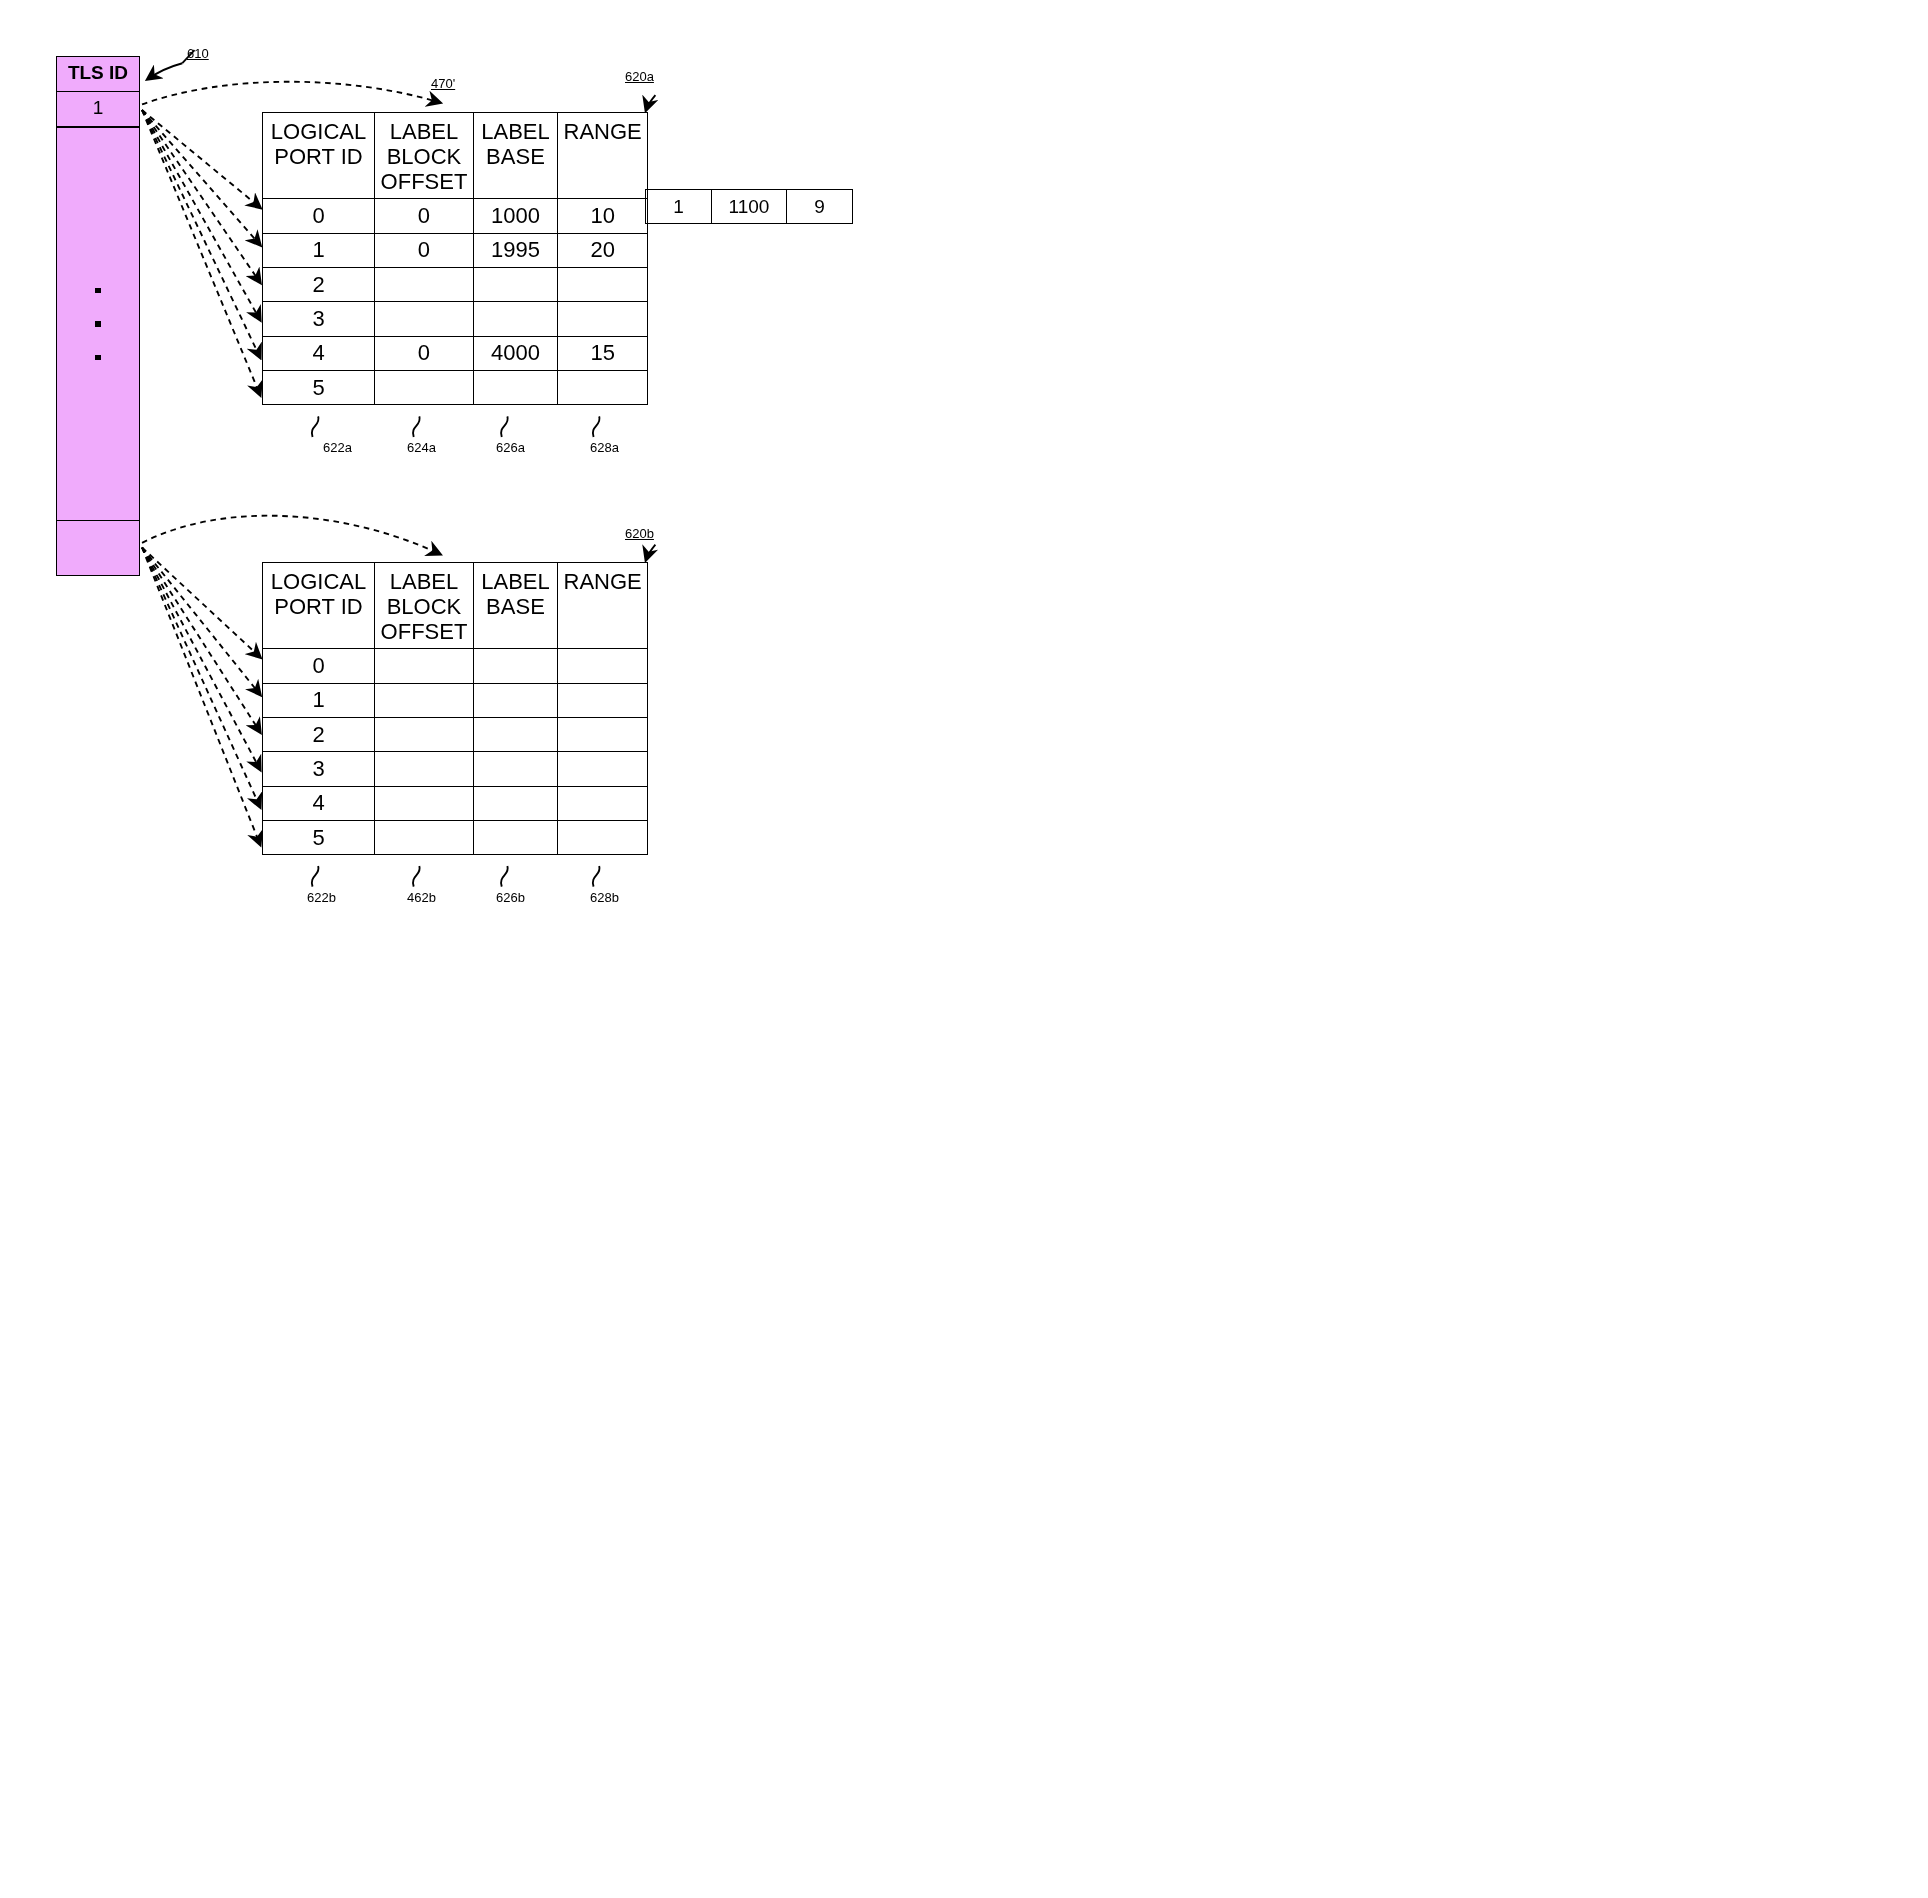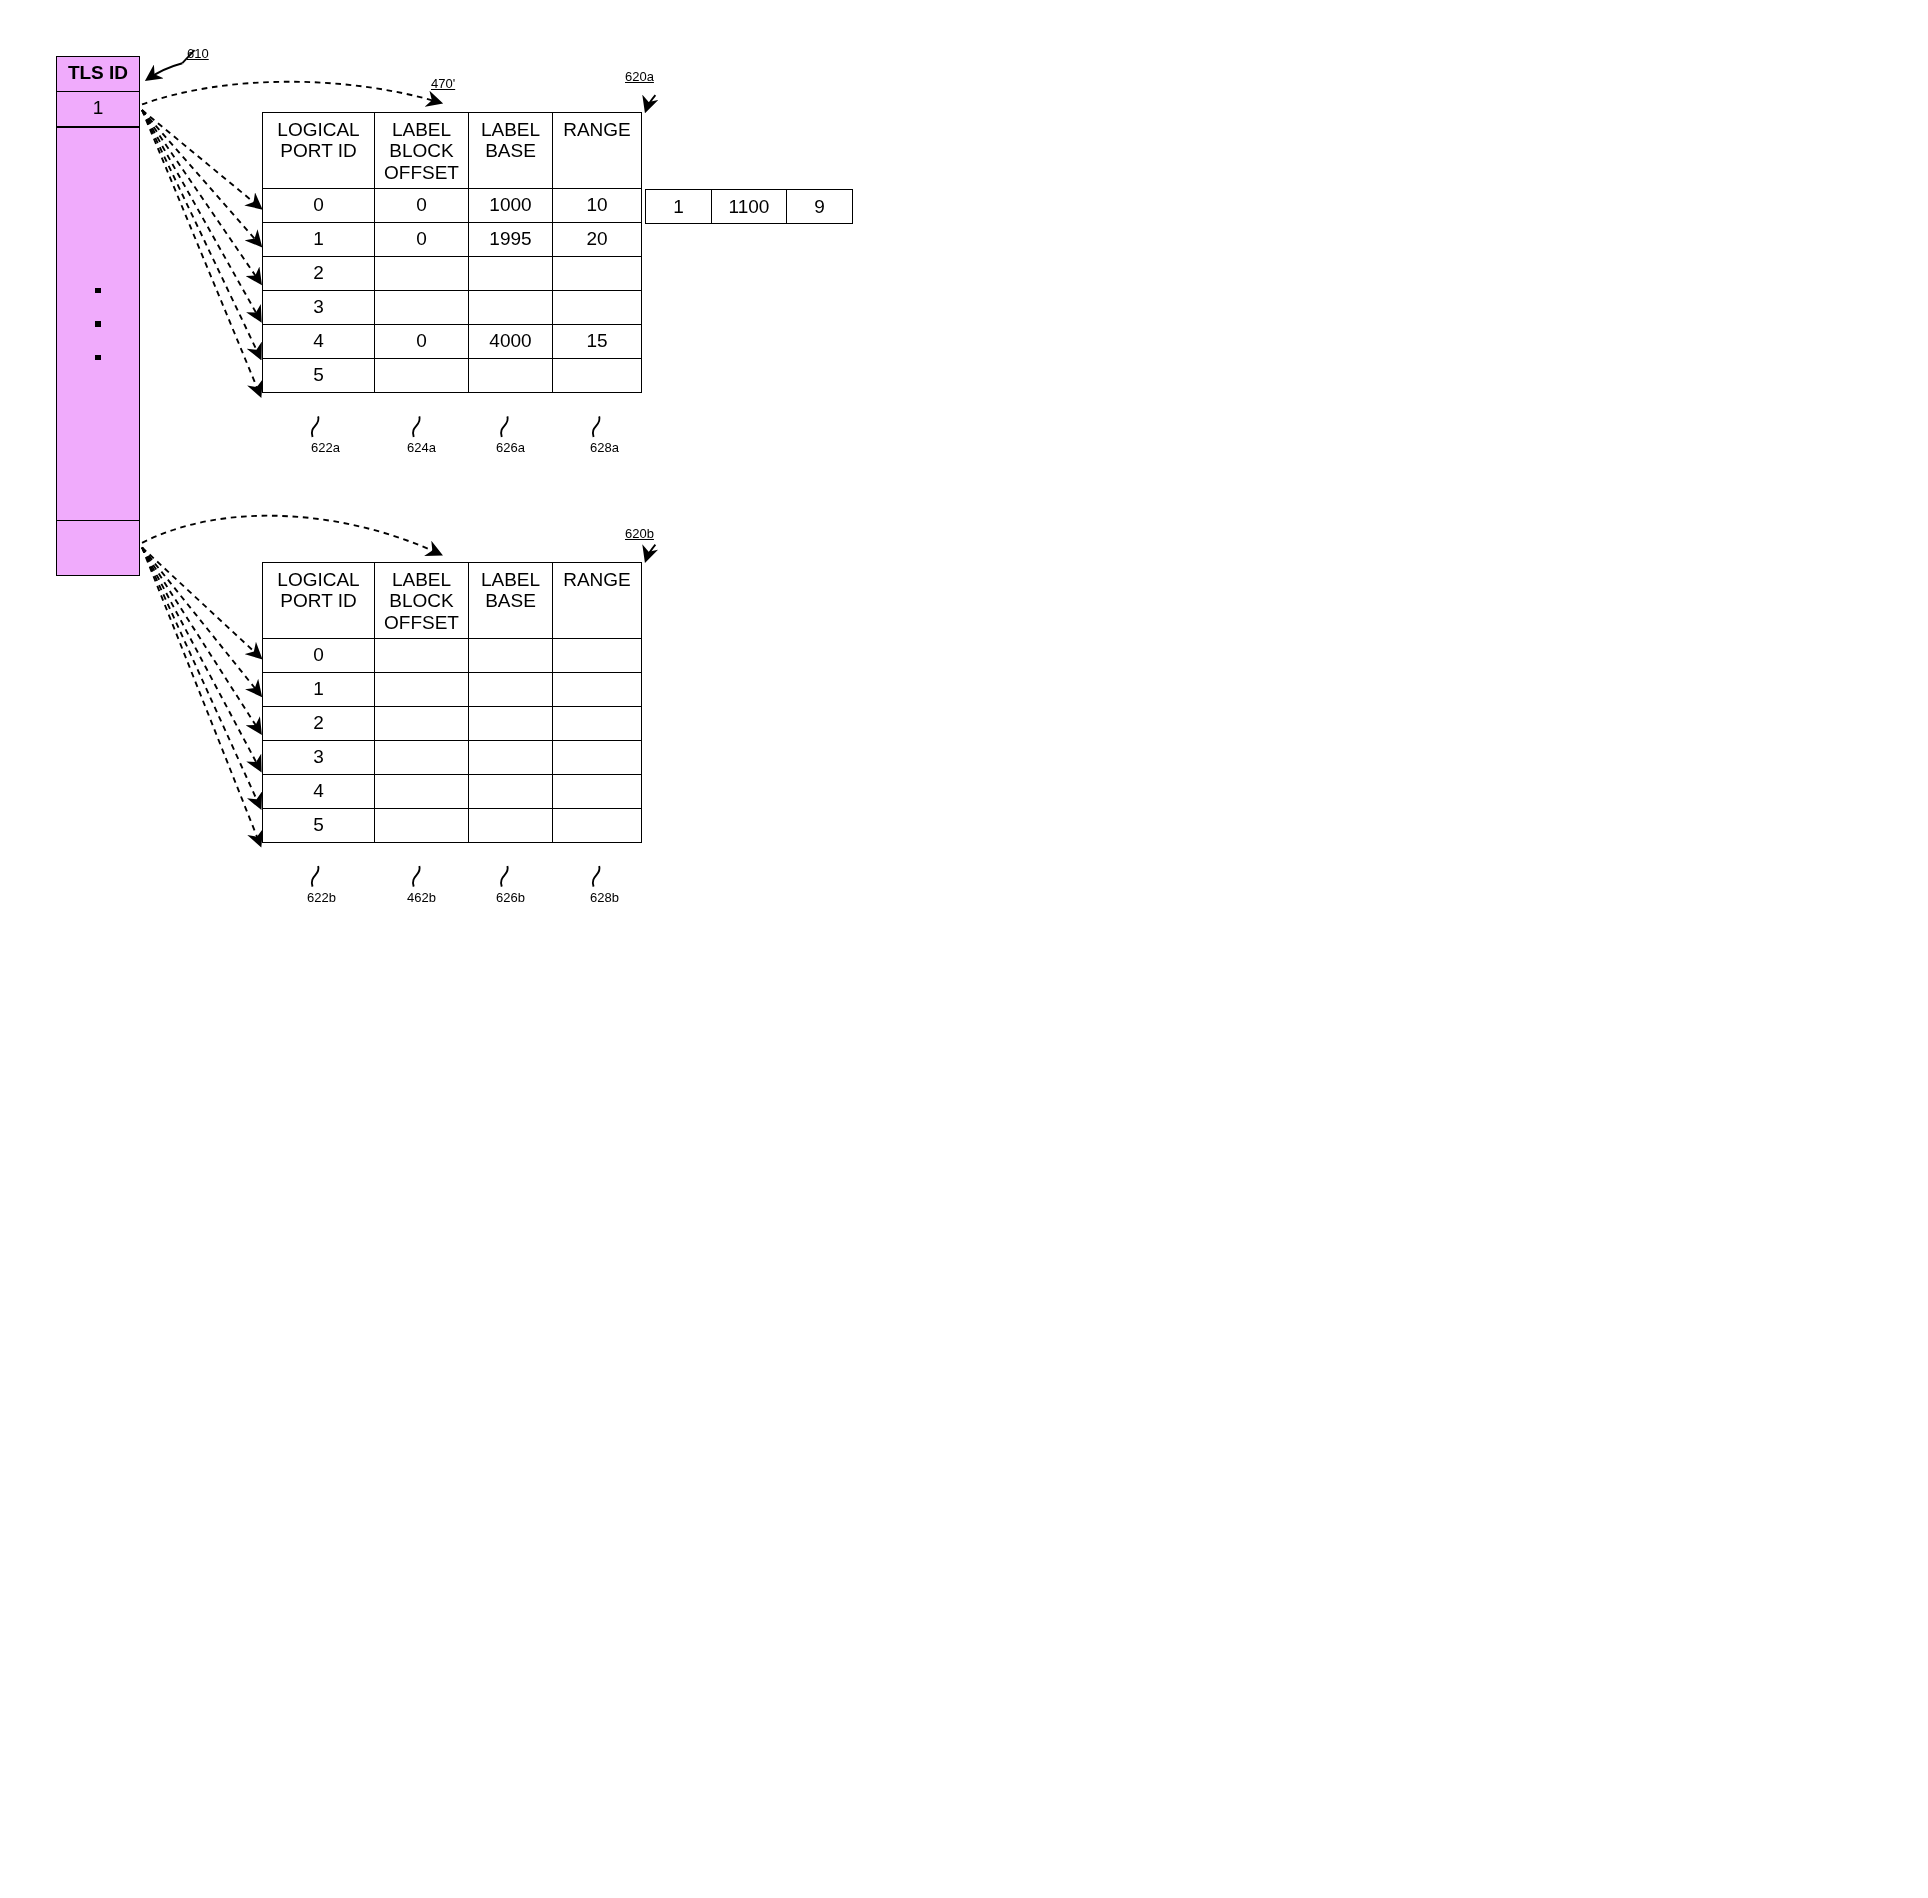--- a/index.html
+++ b/index.html
@@ -41,21 +41,21 @@
   }
 
   table.tbl {
     position: absolute;
     border-collapse: collapse;
     background: #fff;
   }
   table.tbl td, table.tbl th {
     border: 1.9px solid #000;
     text-align: center;
-    font-size: 19px;
+    font-size: 22px;
     font-weight: normal;
     height: 34px;
     box-sizing: border-box;
     padding: 3.7px 5.6px;
   }
   table.tbl th {
     font-weight: normal;
     height: 75px;
     vertical-align: top;
     line-height: 1.15;
@@ -210,21 +210,21 @@
           <td></td>
     </tr>
   </tbody>
     </table>
 
   <div class="lbl ul" style="left:150px; top:9.4px;">610</div>
   <div class="lbl ul" style="left:394px; top:39px;">470'</div>
   <div class="lbl ul" style="left:588px; top:32px;">620a</div>
   <div class="lbl ul" style="left:588px; top:489px;">620b</div>
 
-  <div class="lbl" style="left:274px; top:403px;">622a</div>
+  <div class="lbl" style="left:286px; top:403px;">622a</div>
   <div class="lbl" style="left:370px; top:403px;">624a</div>
   <div class="lbl" style="left:459px; top:403px;">626a</div>
   <div class="lbl" style="left:553px; top:403px;">628a</div>
 
   <div class="lbl" style="left:270px; top:853px;">622b</div>
   <div class="lbl" style="left:370px; top:853px;">462b</div>
   <div class="lbl" style="left:459px; top:853px;">626b</div>
   <div class="lbl" style="left:553px; top:853px;">628b</div>
 
   <svg class="overlay" viewBox="0 0 1000 980" width="937" height="918">

